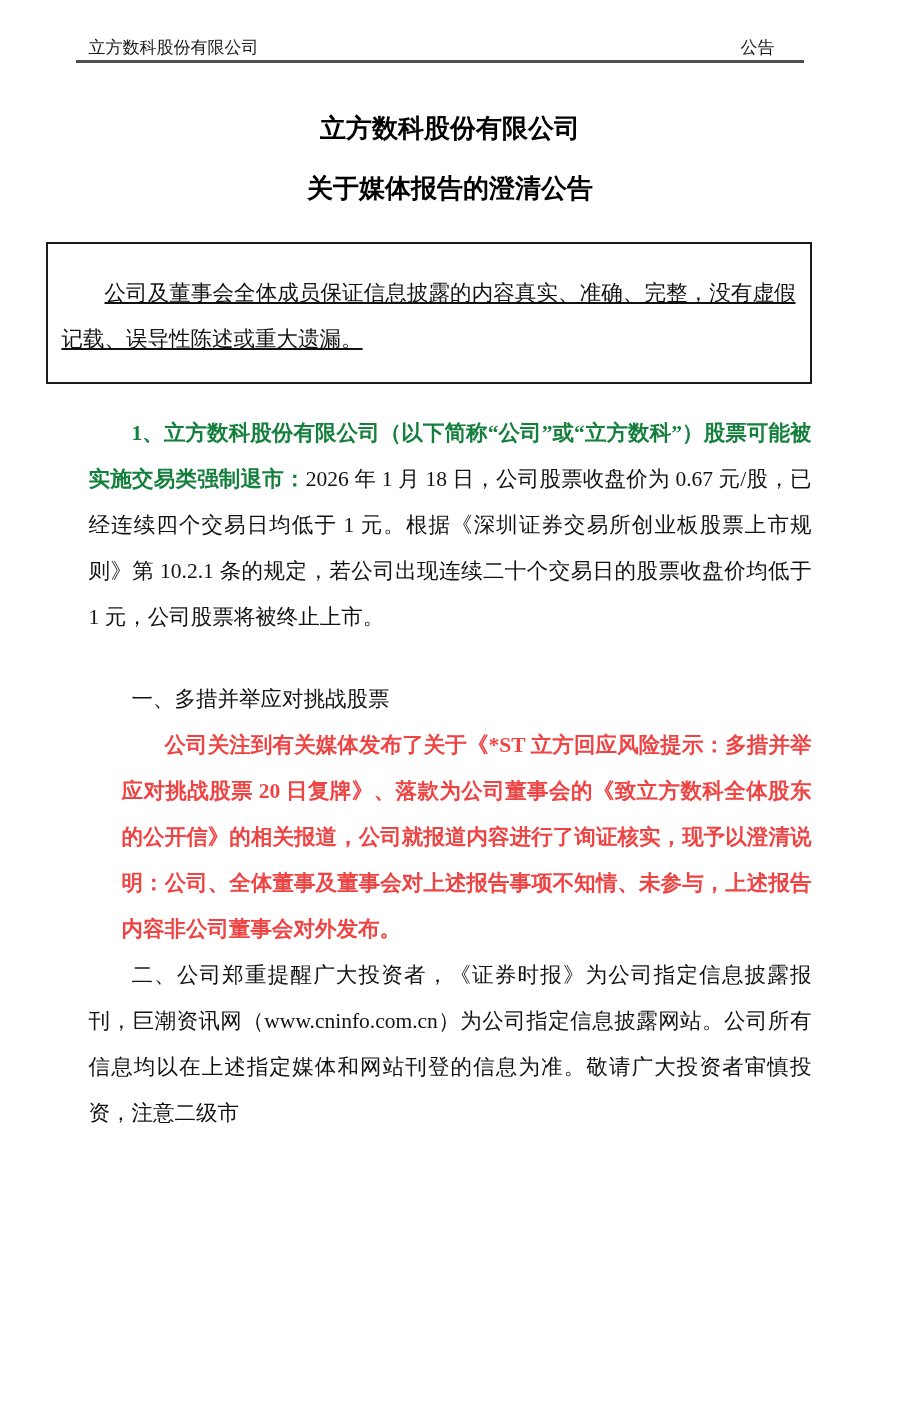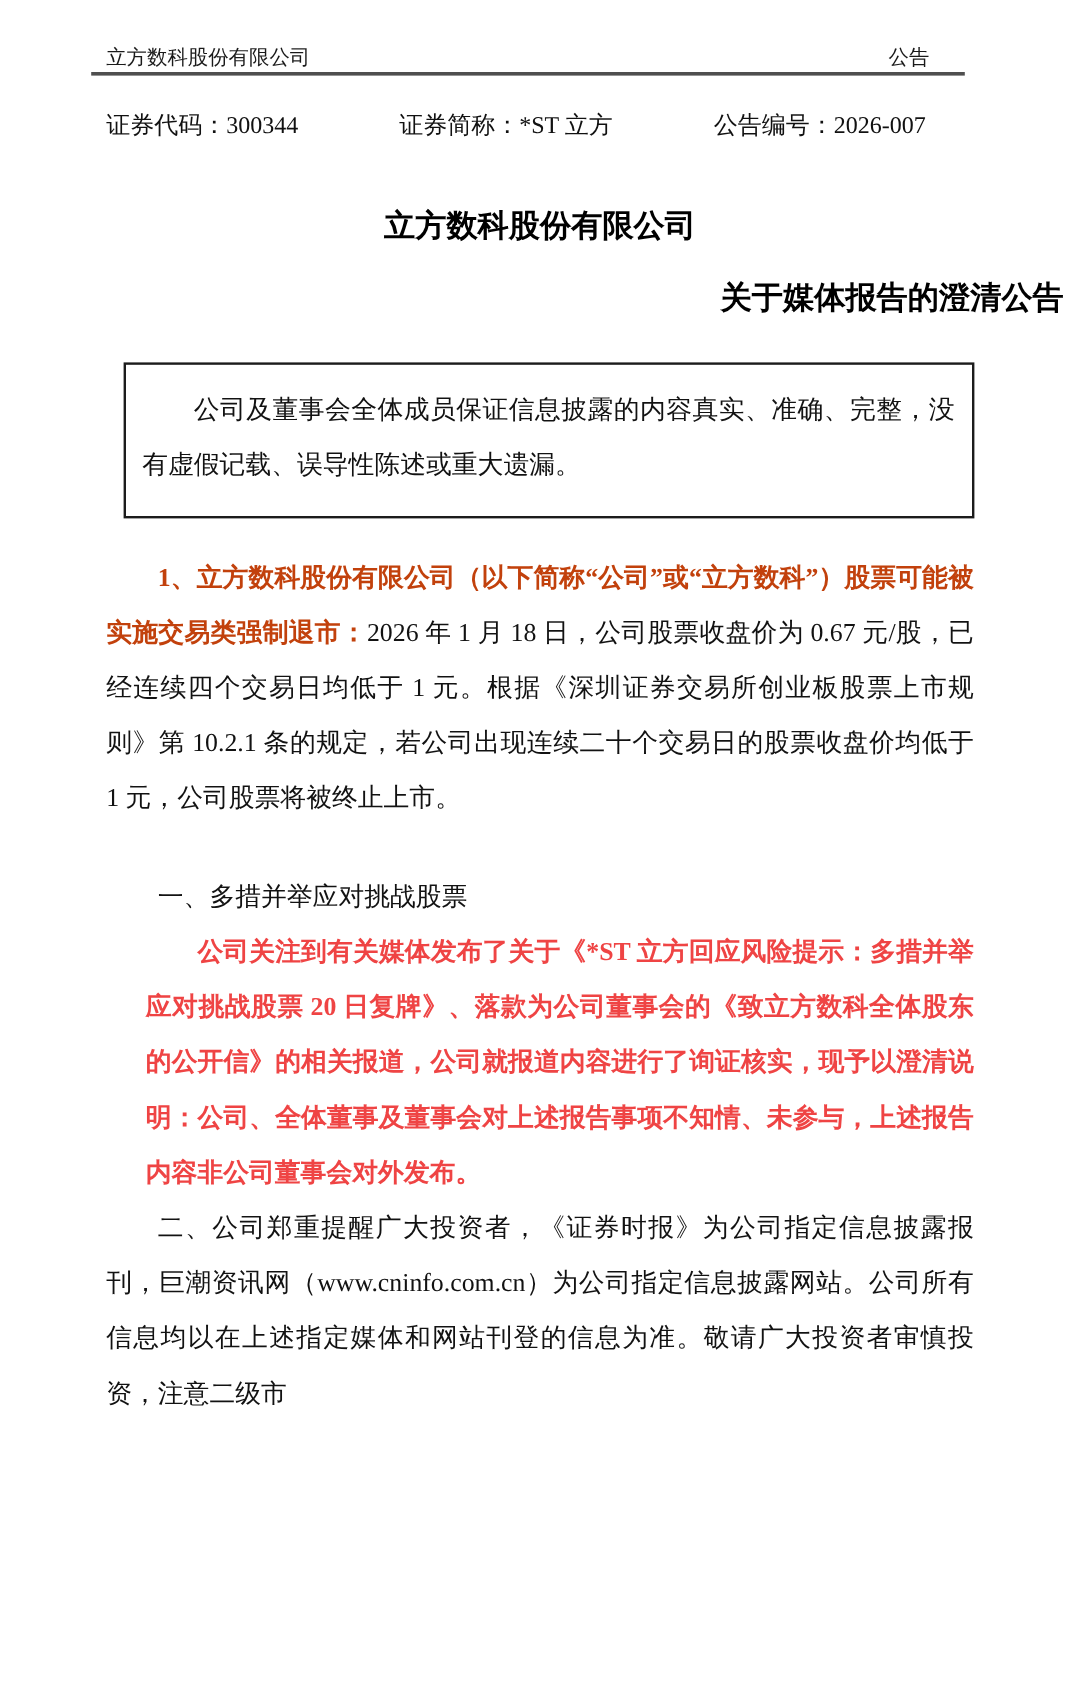--- a/index.html
+++ b/index.html
@@ -41,56 +41,52 @@
   }
   .title {
     text-align:center;
     font-weight:bold;
     font-size:26px;
     line-height:32px;
     margin:0;
     color:#000000;
   }
   .title-1 { margin-top:55px; }
-  .title-2 { margin-top:28px;text-align:right; }
+  .title-2 { margin-top:28px; }
   .disclaimer-box {
-    margin:37px 75px 0 89px;
+    margin:37px 75px 0 32px;
     border:2px solid #1c1c1c;
-    padding:14px 14px 20px 14px;
+    padding:26px 14px 20px 14px;
     box-sizing:border-box;
+    text-decoration:underline;
   }
   .para {
     font-size:21.5px;
     line-height:46px;
     text-align:justify;
     text-indent:2em;
     margin:0;
     color:#121212;
   }
   .body-block { margin:26px 75px 0 75px; }
   .section-gap { margin-top:36px; }
-  .lead-bold { font-weight:bold; color:#c2410c; }
+  .lead-bold { font-weight:bold; color:#15803d; }
   .bold-para { font-weight:bold; color:#ef4444;margin-left:33px; }
 </style>
 </head>
 <body>
 
 <div class="page">
 
   <div class="doc-header">
     <span>立方数科股份有限公司</span>
     <span>公告</span>
   </div>
   <div class="header-rule"></div>
 
-  <div class="info-row">
-    <span><span>证券代码：</span><span>300344</span></span>
-    <span><span>证券简称：</span><span>*ST 立方</span></span>
-    <span><span>公告编号：</span><span>2026-007</span></span>
-  </div>
 
   <p class="title title-1">立方数科股份有限公司</p>
   <p class="title title-2">关于媒体报告的澄清公告</p>
 
   <div class="disclaimer-box">
     <p class="para">公司及董事会全体成员保证信息披露的内容真实、准确、完整，没有虚假记载、误导性陈述或重大遗漏。</p>
   </div>
 
   <div class="body-block">
 

